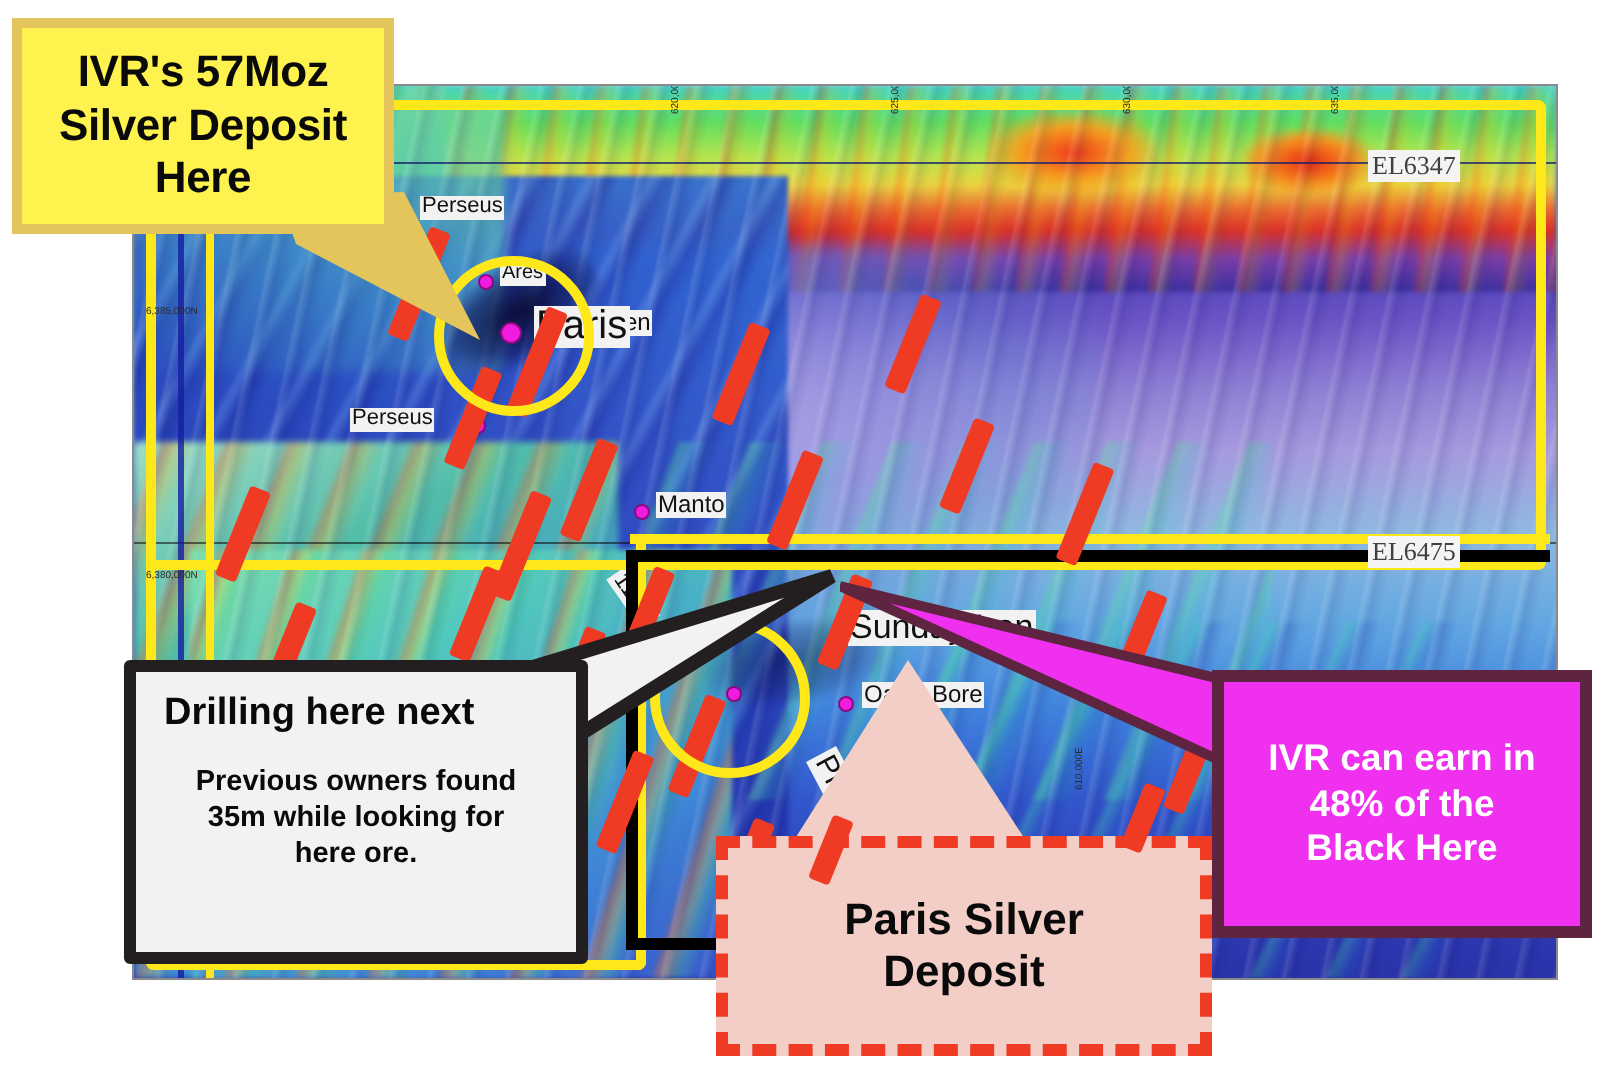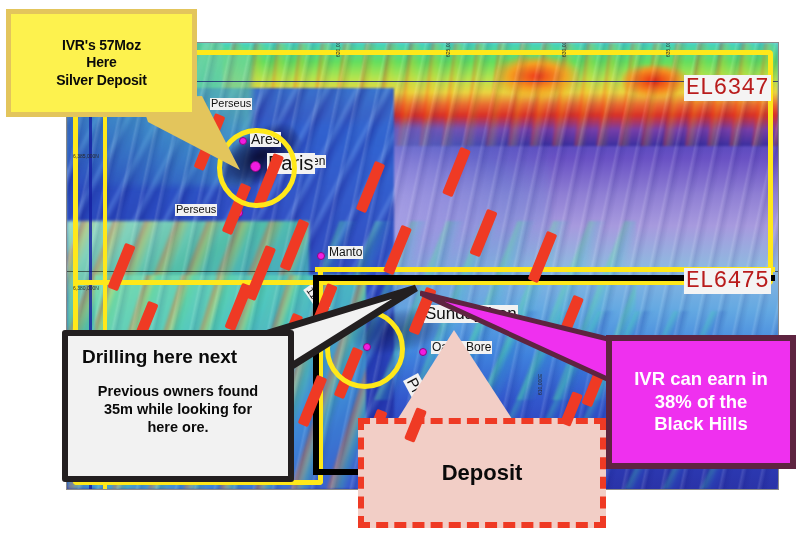--- a/index.html
+++ b/index.html
@@ -258,21 +258,21 @@
     position: absolute;
     left: 6px; top: 9px;
     width: 191px; height: 108px;
     background: #fdf24e;
     border: 5px solid #e3c55c;
     display: flex; align-items: center; justify-content: center;
     text-align: center;
     z-index: 40;
   }
   #callout-yellow .txt {
-    font-size: 14px;
+    font-size: 22px;
     font-weight: bold;
     color: #0a0a0a;
     line-height: 1.22;
     letter-spacing: -0.2px;
   }
   
   #yellow-tail {
     position: absolute;
     left: 140px; top: 96px;
     width: 110px; height: 80px;
@@ -345,23 +345,23 @@
     position: absolute;
     left: 390px; top: 330px;
     width: 130px; height: 100px;
     z-index: 38;
   }
 
   
   .el-label {
     position: absolute;
     background: #f4f4f4;
-    color: #b91c1c;
-    font-size: 23px;
-    font-family: Liberation Mono, monospace;
+    color: #404040;
+    font-size: 13px;
+    font-family: Liberation Serif, serif;
     padding: 0 2px;
     z-index: 30;
     white-space: nowrap;
   }
 
   
   .coord {
     position: absolute;
     font-size: 5px;
     color: #2a2a2a;
@@ -411,21 +411,21 @@
     <div class="deposit-dot" style="left:132px; top:60px;"></div>
     <div class="deposit-dot" style="left:172px; top:94px;"></div>
     <div class="deposit-dot" style="left:215px; top:118px;"></div>
     <div class="deposit-dot big" style="left:183px; top:118px;"></div>
     <div class="deposit-dot" style="left:168px; top:166px;"></div>
     <div class="deposit-dot" style="left:250px; top:209px;"></div>
     <div class="deposit-dot" style="left:296px; top:300px;"></div>
     <div class="deposit-dot" style="left:352px; top:305px;"></div>
 
     <span class="map-label" style="left:143px; top:55px; font-size:11px;">Perseus</span>
-    <span class="map-label" style="left:183px; top:89px; font-size:14px;">Ares</span>
+    <span class="map-label" style="left:183px; top:89px; font-size:10px;">Ares</span>
     <span class="map-label" style="left:226px; top:112px; font-size:12px;">Helen</span>
     <span class="map-label" style="left:200px; top:110px; font-size:20px;">Paris</span>
     <span class="map-label" style="left:108px; top:161px; font-size:11px;">Perseus</span>
     <span class="map-label" style="left:261px; top:203px; font-size:12px;">Manto</span>
     <span class="map-label" style="left:357px; top:262px; font-size:17px;">Sunday Iron</span>
     <span class="map-label" style="left:364px; top:298px; font-size:12px;">Oasis Bore</span>
 
     <span class="rot-label" style="left:246px; top:240px; font-size:11px; transform:rotate(55deg); transform-origin:left top;">11km</span>
     <span class="rot-label" style="left:351px; top:330px; font-size:15px; transform:rotate(62deg); transform-origin:left top;">Prospective Corridor</span>
 
@@ -486,34 +486,34 @@
   <span class="el-label" style="left:684px; top:75px;">EL6347</span>
   <span class="el-label" style="left:684px; top:268px;">EL6475</span>
 
   <svg id="yellow-tail" viewBox="0 0 110 80">
     <polygon points="0,2 62,0 100,74 8,26" fill="#e3c55c"></polygon>
   </svg>
 
   <div id="callout-yellow">
     <div class="txt">
       <div>IVR's 57Moz</div>
+      <div>Silver Deposit</div>
       <div>Here</div>
-      <div>Silver Deposit</div>
     </div>
   </div>
 
   <svg id="magenta-tail" viewBox="0 0 200 100">
     <polygon points="0,8 196,56 196,98" fill="#ef30ef" stroke="#5e2440" stroke-width="5"></polygon>
   </svg>
 
   <div id="callout-magenta">
     <div class="txt">
       <div>IVR can earn in</div>
-      <div>38% of the</div>
-      <div>Black Hills</div>
+      <div>48% of the</div>
+      <div>Black Here</div>
     </div>
   </div>
 
   <svg id="white-tail" viewBox="0 0 190 112">
     <polygon points="186,6 30,104 2,62" fill="#f2f2f2" stroke="#231f20" stroke-width="7"></polygon>
   </svg>
 
   <div id="callout-white">
     <div class="hdr">Drilling here next</div>
     <div class="body">
@@ -522,20 +522,21 @@
       <div>here ore.</div>
     </div>
   </div>
 
   <svg id="corridor-tail" viewBox="0 0 130 100">
     <polygon points="64,0 128,98 2,98" fill="#f2cec6"></polygon>
   </svg>
 
   <div id="callout-corridor">
     <div class="txt">
+      <div>Paris Silver</div>
       <div>Deposit</div>
     </div>
   </div>
 
   <div class="dash" style="left:410px; top:408px; width:11px; height:34px; transform:rotate(22deg); z-index:42;"></div>
   <div class="dash" style="left:566px; top:392px; width:11px; height:34px; transform:rotate(22deg); z-index:42;"></div>
 
 </div>
 
 </body></html>

